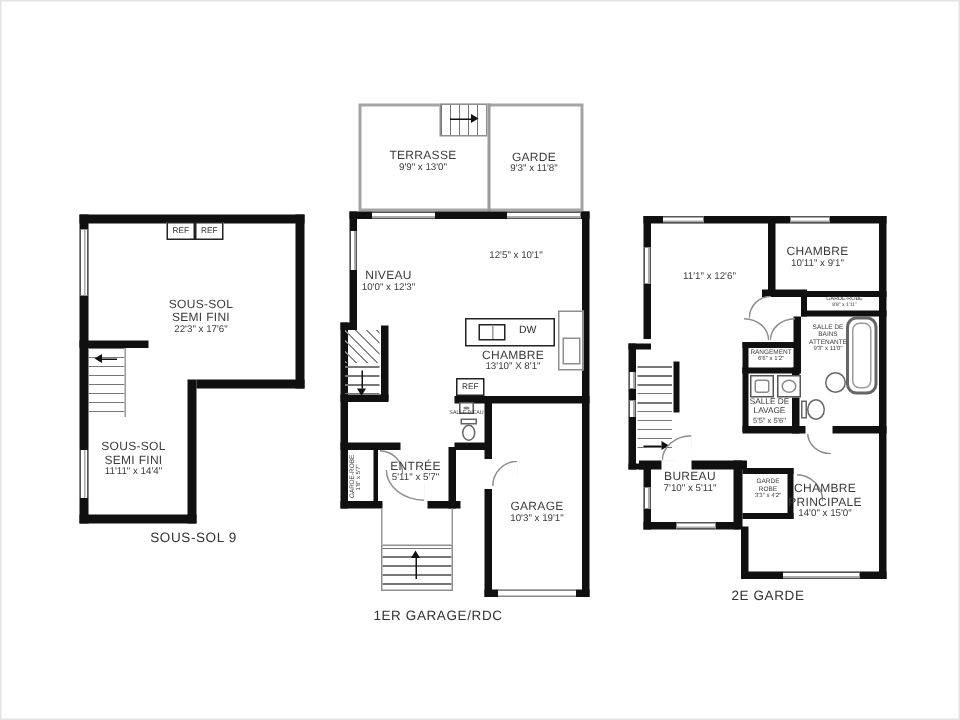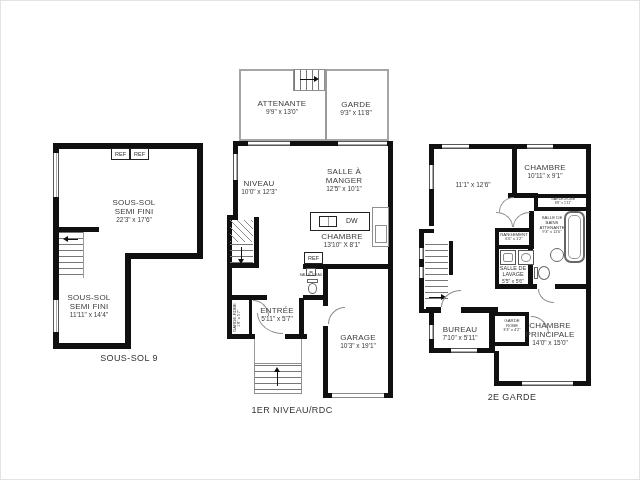--- a/index.html
+++ b/index.html
@@ -91,21 +91,21 @@
 
   <div>
 
     <div class="deck" style="left:238px;top:68px;width:150px;height:72px"></div>
     <div class="thin" style="left:324px;top:68px;width:2px;height:72px"></div>
     <div class="gbox" style="left:292px;top:68px;width:32px;height:22px"></div>
     <div class="stairsV" style="left:293px;top:69px;width:30px;height:20px"></div>
     <div class="stemH" style="left:299px;top:78px;width:14px"></div>
     <div class="tri triR" style="left:313px;top:75px"></div>
     <div class="room" style="left:231px;top:98px;width:100px">
-      <div class="rn">ATTENANTE</div>
+      <div class="rn">TERRASSE</div>
       <div class="rd">9'9" x 13'0"</div>
     </div>
     <div class="room" style="left:315px;top:99px;width:80px">
       <div class="rn">GARDE</div>
       <div class="rd">9'3" x 11'8"</div>
     </div>
 
     <div class="wall" style="left:232px;top:140px;width:160px;height:5px"></div>
     <div class="winH" style="left:247px;top:140px;width:42px;height:5px"></div>
     <div class="winH" style="left:337px;top:140px;width:49px;height:5px"></div>
@@ -160,41 +160,39 @@
     <div class="gbox" style="left:253px;top:362px;width:48px;height:31px"></div>
     <div class="stairsH" style="left:254px;top:364px;width:46px;height:28px"></div>
     <div class="stemV" style="left:276px;top:371px;height:14px"></div>
     <div class="tri triU" style="left:273px;top:366px"></div>
 
     <div class="room" style="left:208px;top:178px;width:100px">
       <div class="rn">NIVEAU</div>
       <div class="rd">10'0" x 12'3"</div>
     </div>
     <div class="room" style="left:303px;top:166px;width:80px">
-      <div class="rn">SALLE À
-MANGER</div>
       <div class="rd">12'5" x 10'1"</div>
     </div>
     <div class="room" style="left:301px;top:231px;width:80px">
       <div class="rn">CHAMBRE</div>
       <div class="rd">13'10" X 8'1"</div>
     </div>
     <div class="room" style="left:236px;top:305px;width:80px">
       <div class="rn">ENTRÉE</div>
       <div class="rd">5'11" x 5'7"</div>
     </div>
     <div class="room" style="left:317px;top:332px;width:80px">
       <div class="rn">GARAGE</div>
       <div class="rd">10'3" x 19'1"</div>
     </div>
     <div class="room sm vert" style="left:231px;top:300px;width:14px;height:34px">
       <div class="rn">GARDE-ROBE</div>
       <div class="rd">1'8" x 5'7"</div>
     </div>
-    <div class="title" style="left:211px;top:404px;width:160px">1ER NIVEAU/RDC</div>
+    <div class="title" style="left:211px;top:404px;width:160px">1ER GARAGE/RDC</div>
   </div>
 
   <div>
 
     <div class="wall" style="left:428px;top:143px;width:162px;height:5px"></div>
     <div class="winH" style="left:441px;top:143px;width:27px;height:5px"></div>
     <div class="winH" style="left:526px;top:143px;width:26px;height:5px"></div>
     <div class="wall" style="left:585px;top:143px;width:5px;height:242px"></div>
     <div class="wall" style="left:493px;top:380px;width:97px;height:5px"></div>
     <div class="winH" style="left:521px;top:380px;width:51px;height:5px"></div>
@@ -269,21 +267,21 @@
     </div>
     <div class="room sm" style="left:496px;top:231px;width:34px">
       <div class="rn">RANGEMENT</div>
       <div class="rd">6'6" x 1'2"</div>
     </div>
     <div class="room md" style="left:487px;top:264px;width:50px">
       <div class="rn">SALLE DE
 LAVAGE</div>
       <div class="rd">5'5" x 5'6"</div>
     </div>
-    <div class="room" style="left:419px;top:324px;width:80px">
+    <div class="room" style="left:419px;top:312px;width:80px">
       <div class="rn">BUREAU</div>
       <div class="rd">7'10" x 5'11"</div>
     </div>
     <div class="room sm" style="left:496px;top:317px;width:30px">
       <div class="rn">GARDE
 ROBE</div>
       <div class="rd">3'3" x 4'2"</div>
     </div>
     <div class="room" style="left:504px;top:320px;width:90px">
       <div class="rn">CHAMBRE

